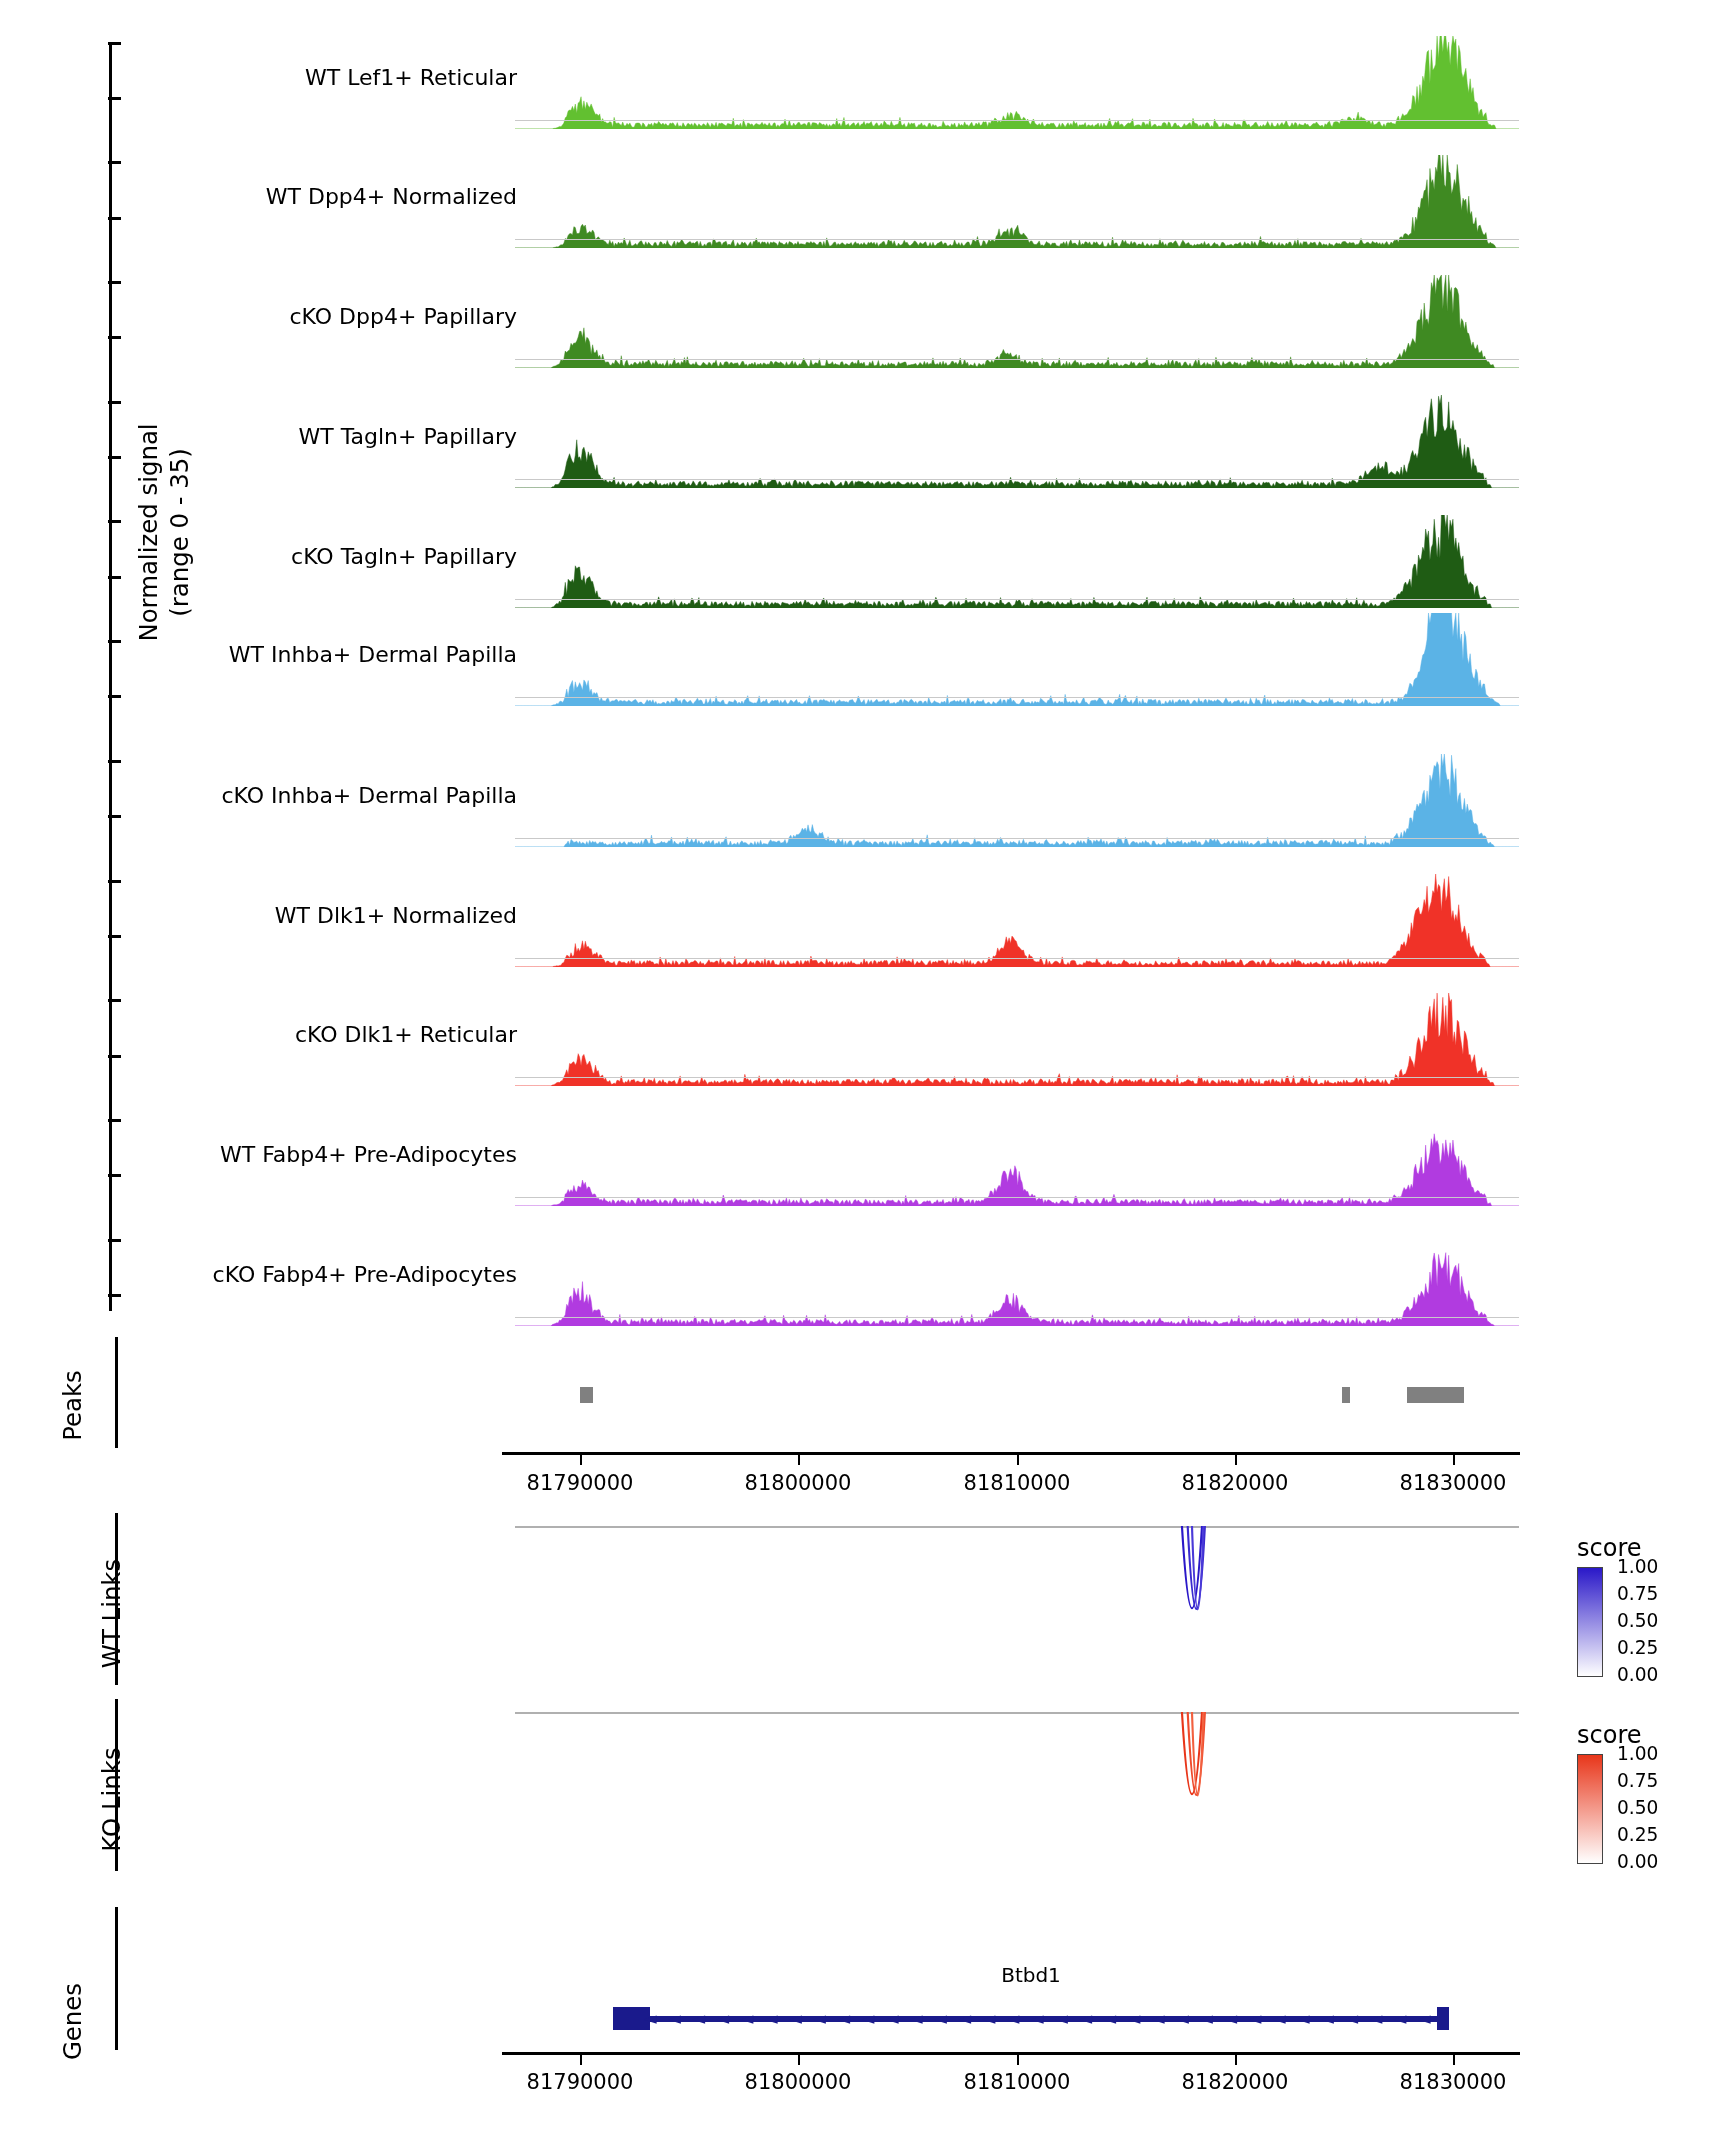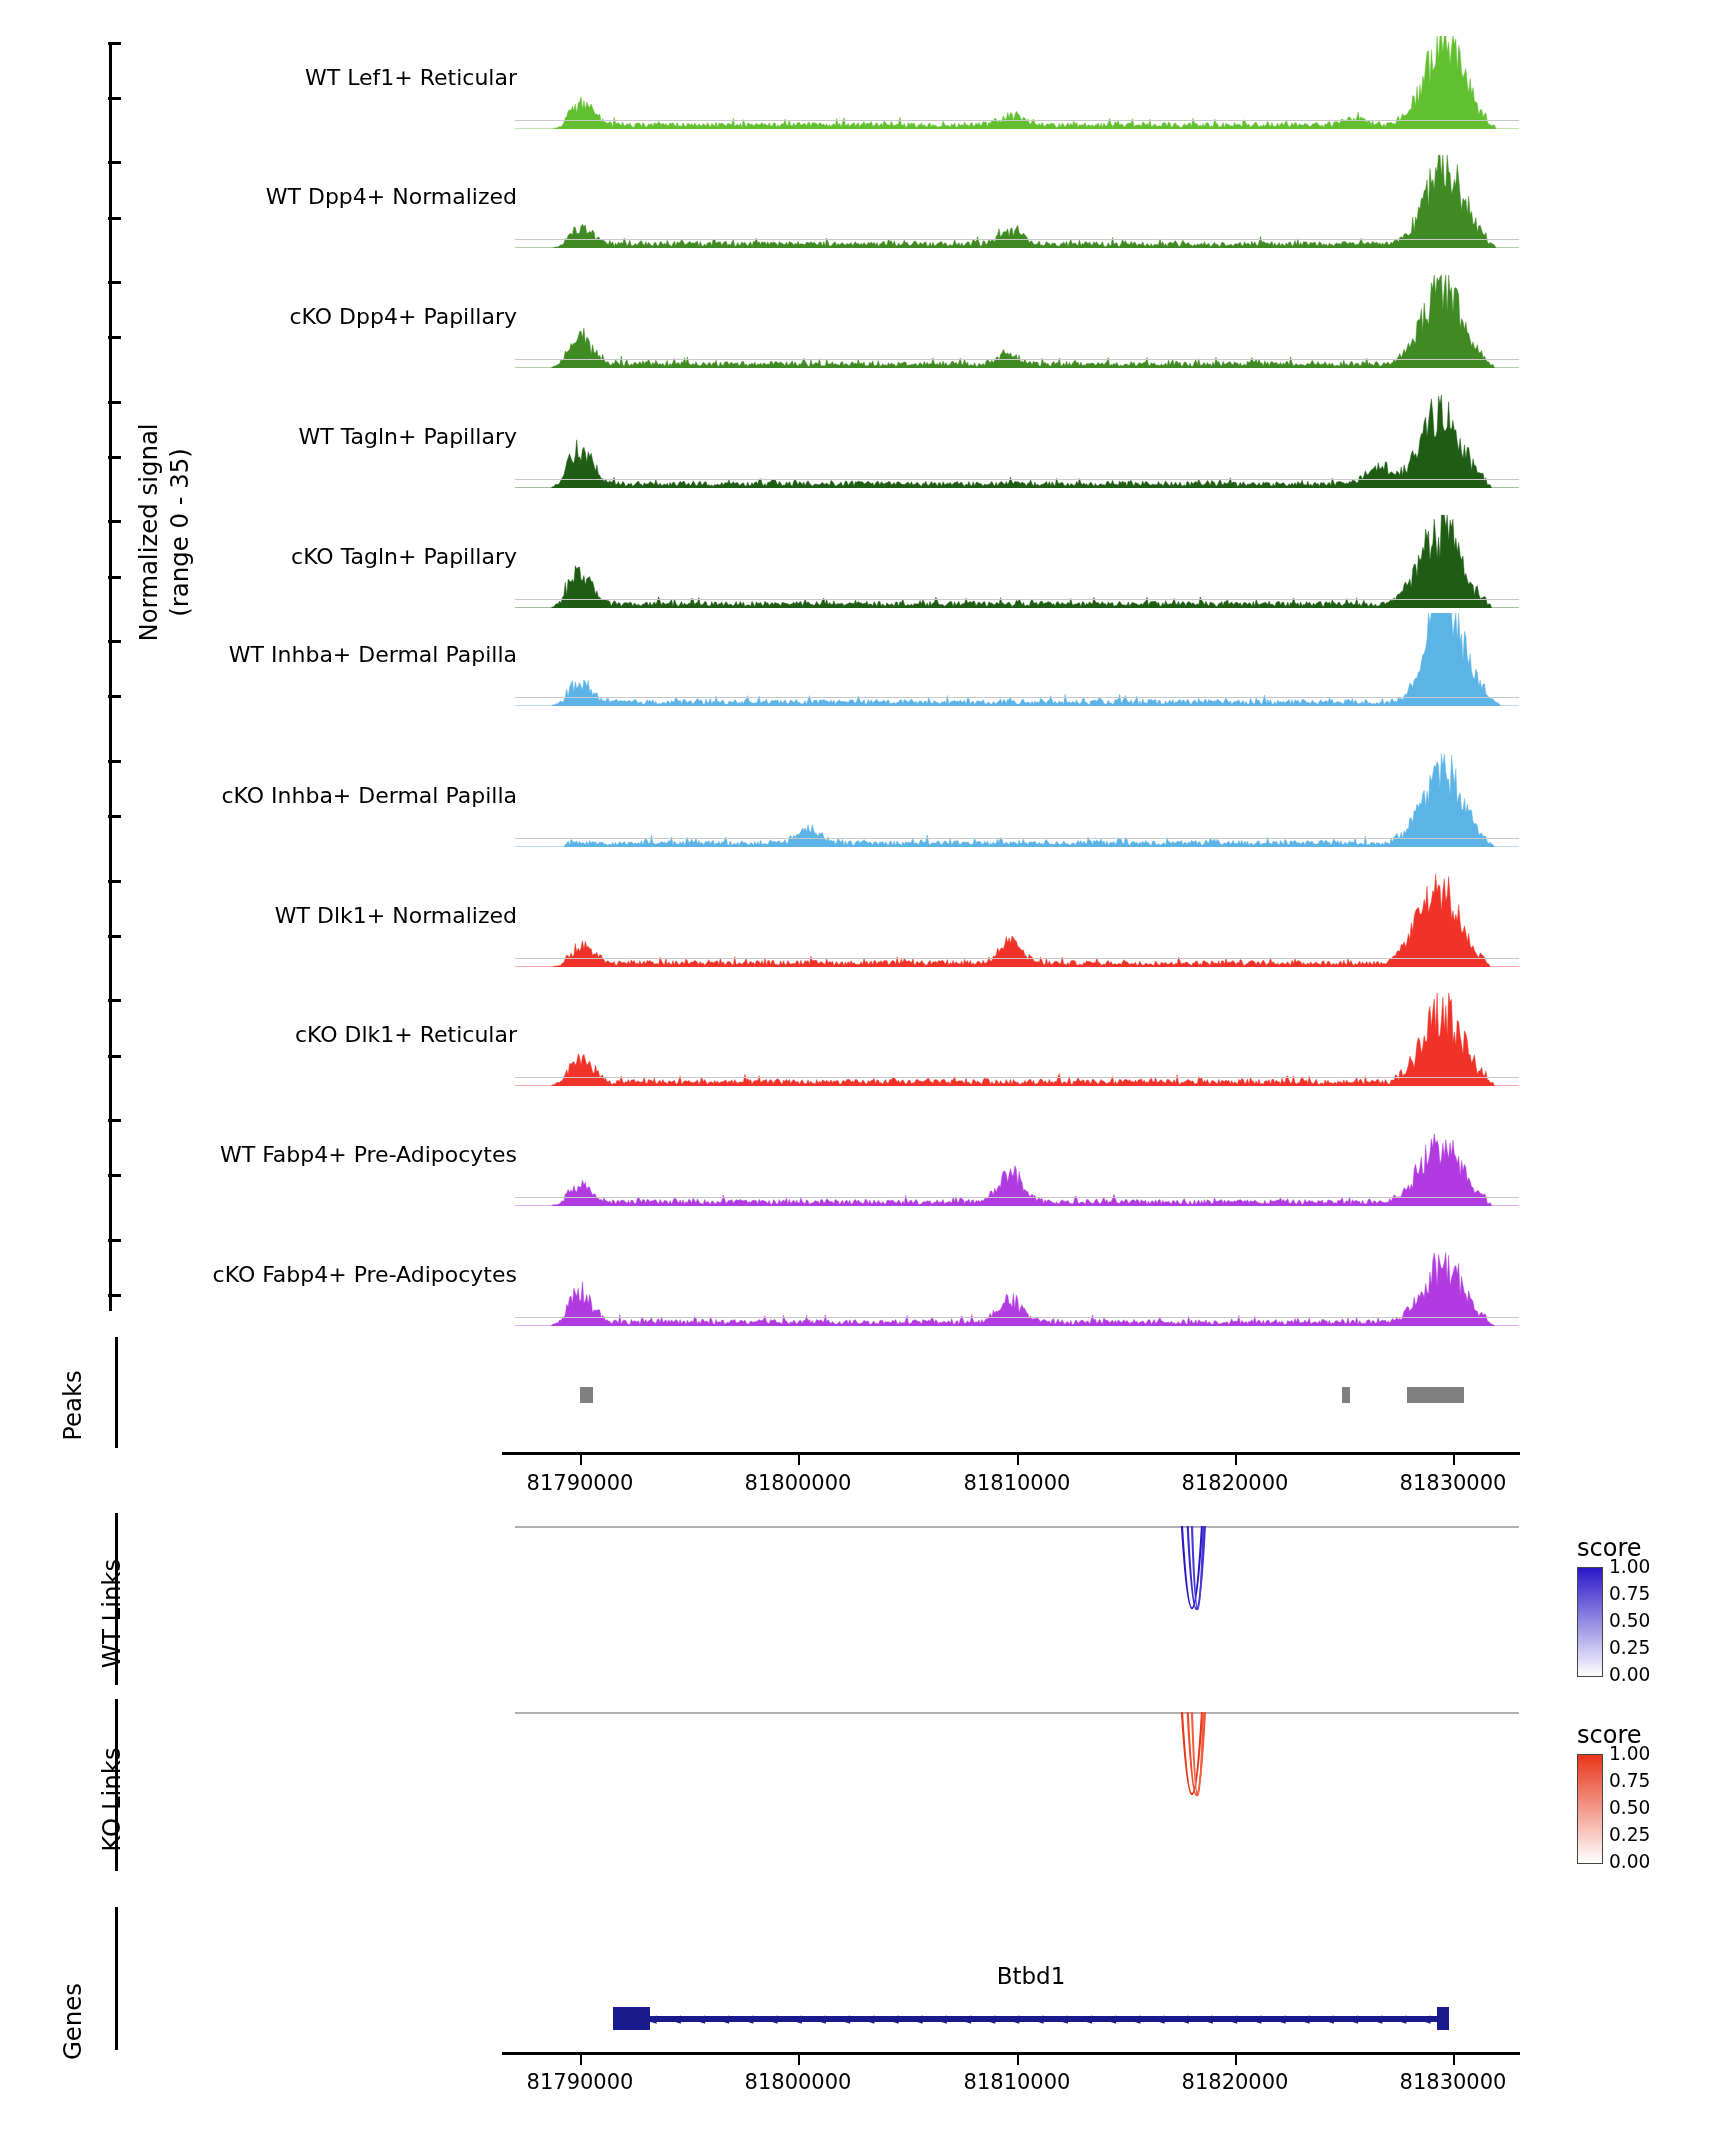--- a/index.html
+++ b/index.html
@@ -122,35 +122,35 @@
   .legend { position:absolute; }
   .legend-title { font-size:24px; margin-bottom:5.7px; }
   .legend-bar {
     width:24.4px; height:108px; border:0.7px solid #444;
     position:absolute; left:0; top:33px;
   }
   .legend-ticks {
     position:absolute; left:32px; top:24.4px;
     font-size:18.6px; line-height:1;
   }
-  .legend-ticks div { height:27px; }
+  .legend-ticks div { height:27px;margin-left:8px; }
 
   
   #genes-label {
     position:absolute;
     left:-14.3px; top:2007px;
     width:172px;
     text-align:center;
     font-size:24.4px;
     transform:rotate(-90deg);
     transform-origin:center center;
   }
   #gene-name {
     position:absolute;
-    font-size:23px;
+    font-size:20px;
     left:932px;
     top:1963px;
     transform:translateX(-50%);
     text-align:center;
   }
   .gene-body {
     position:absolute;
     height:5.7px;
     background:#1a1a8c;
   }

